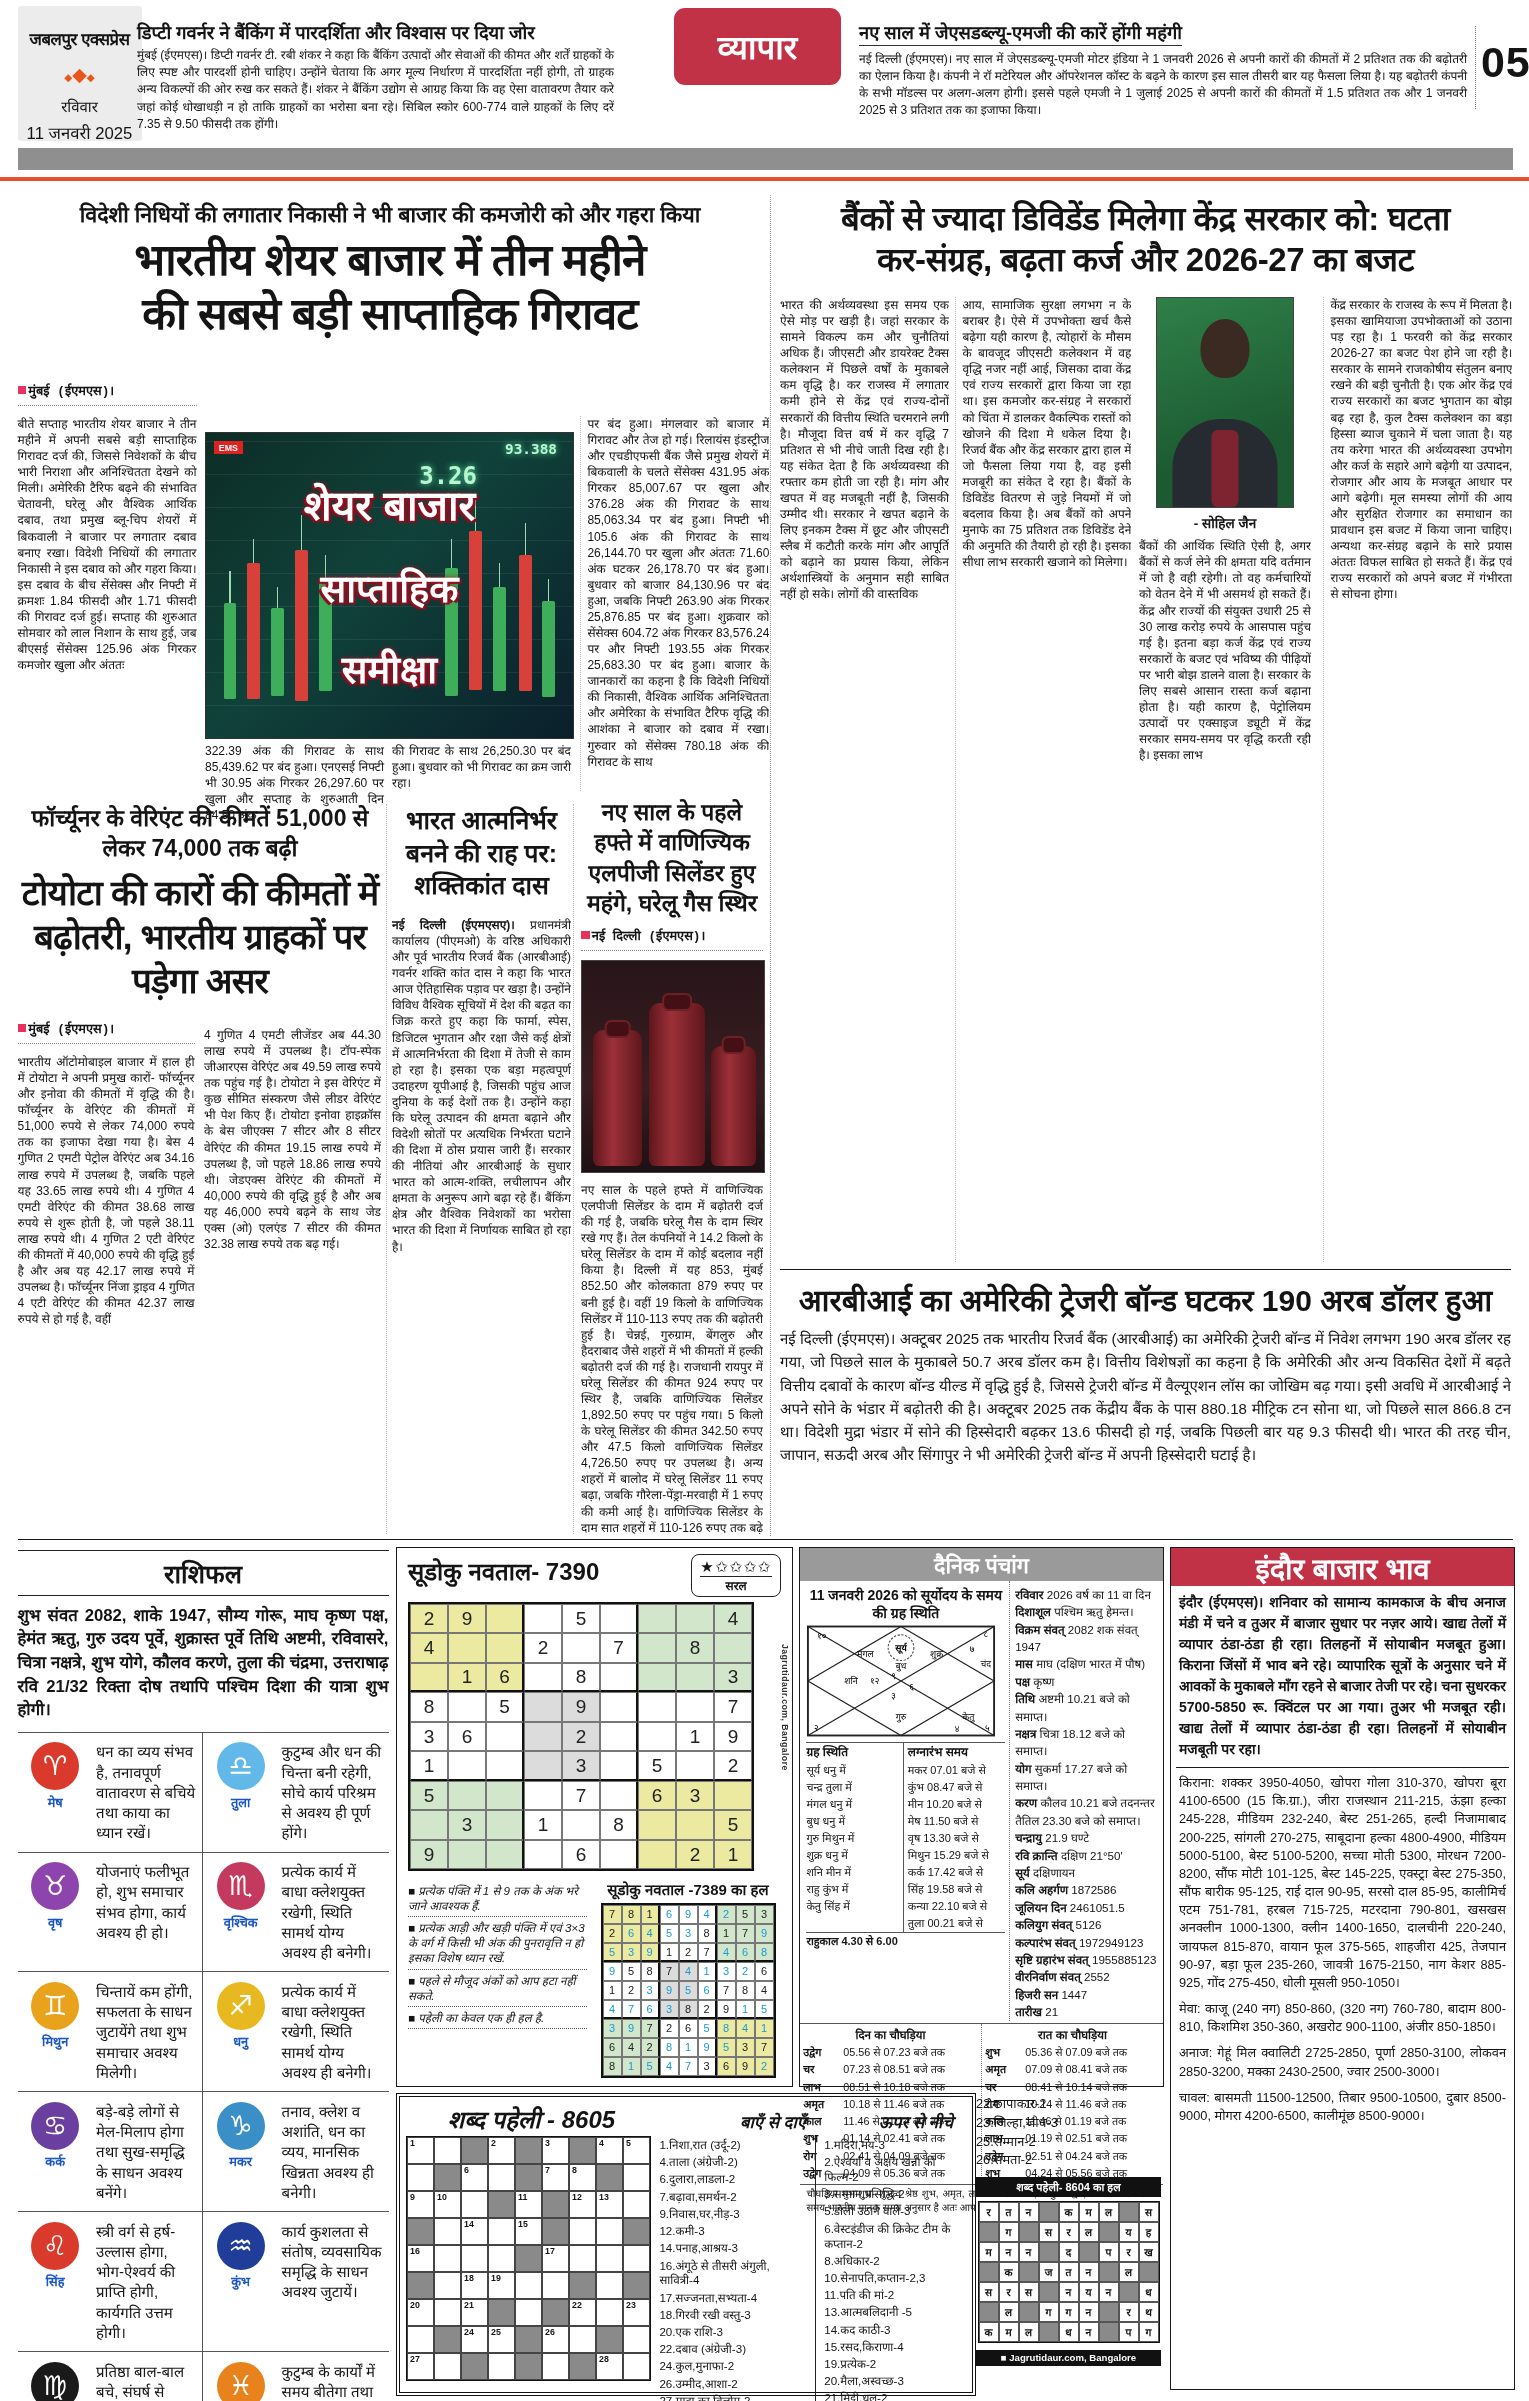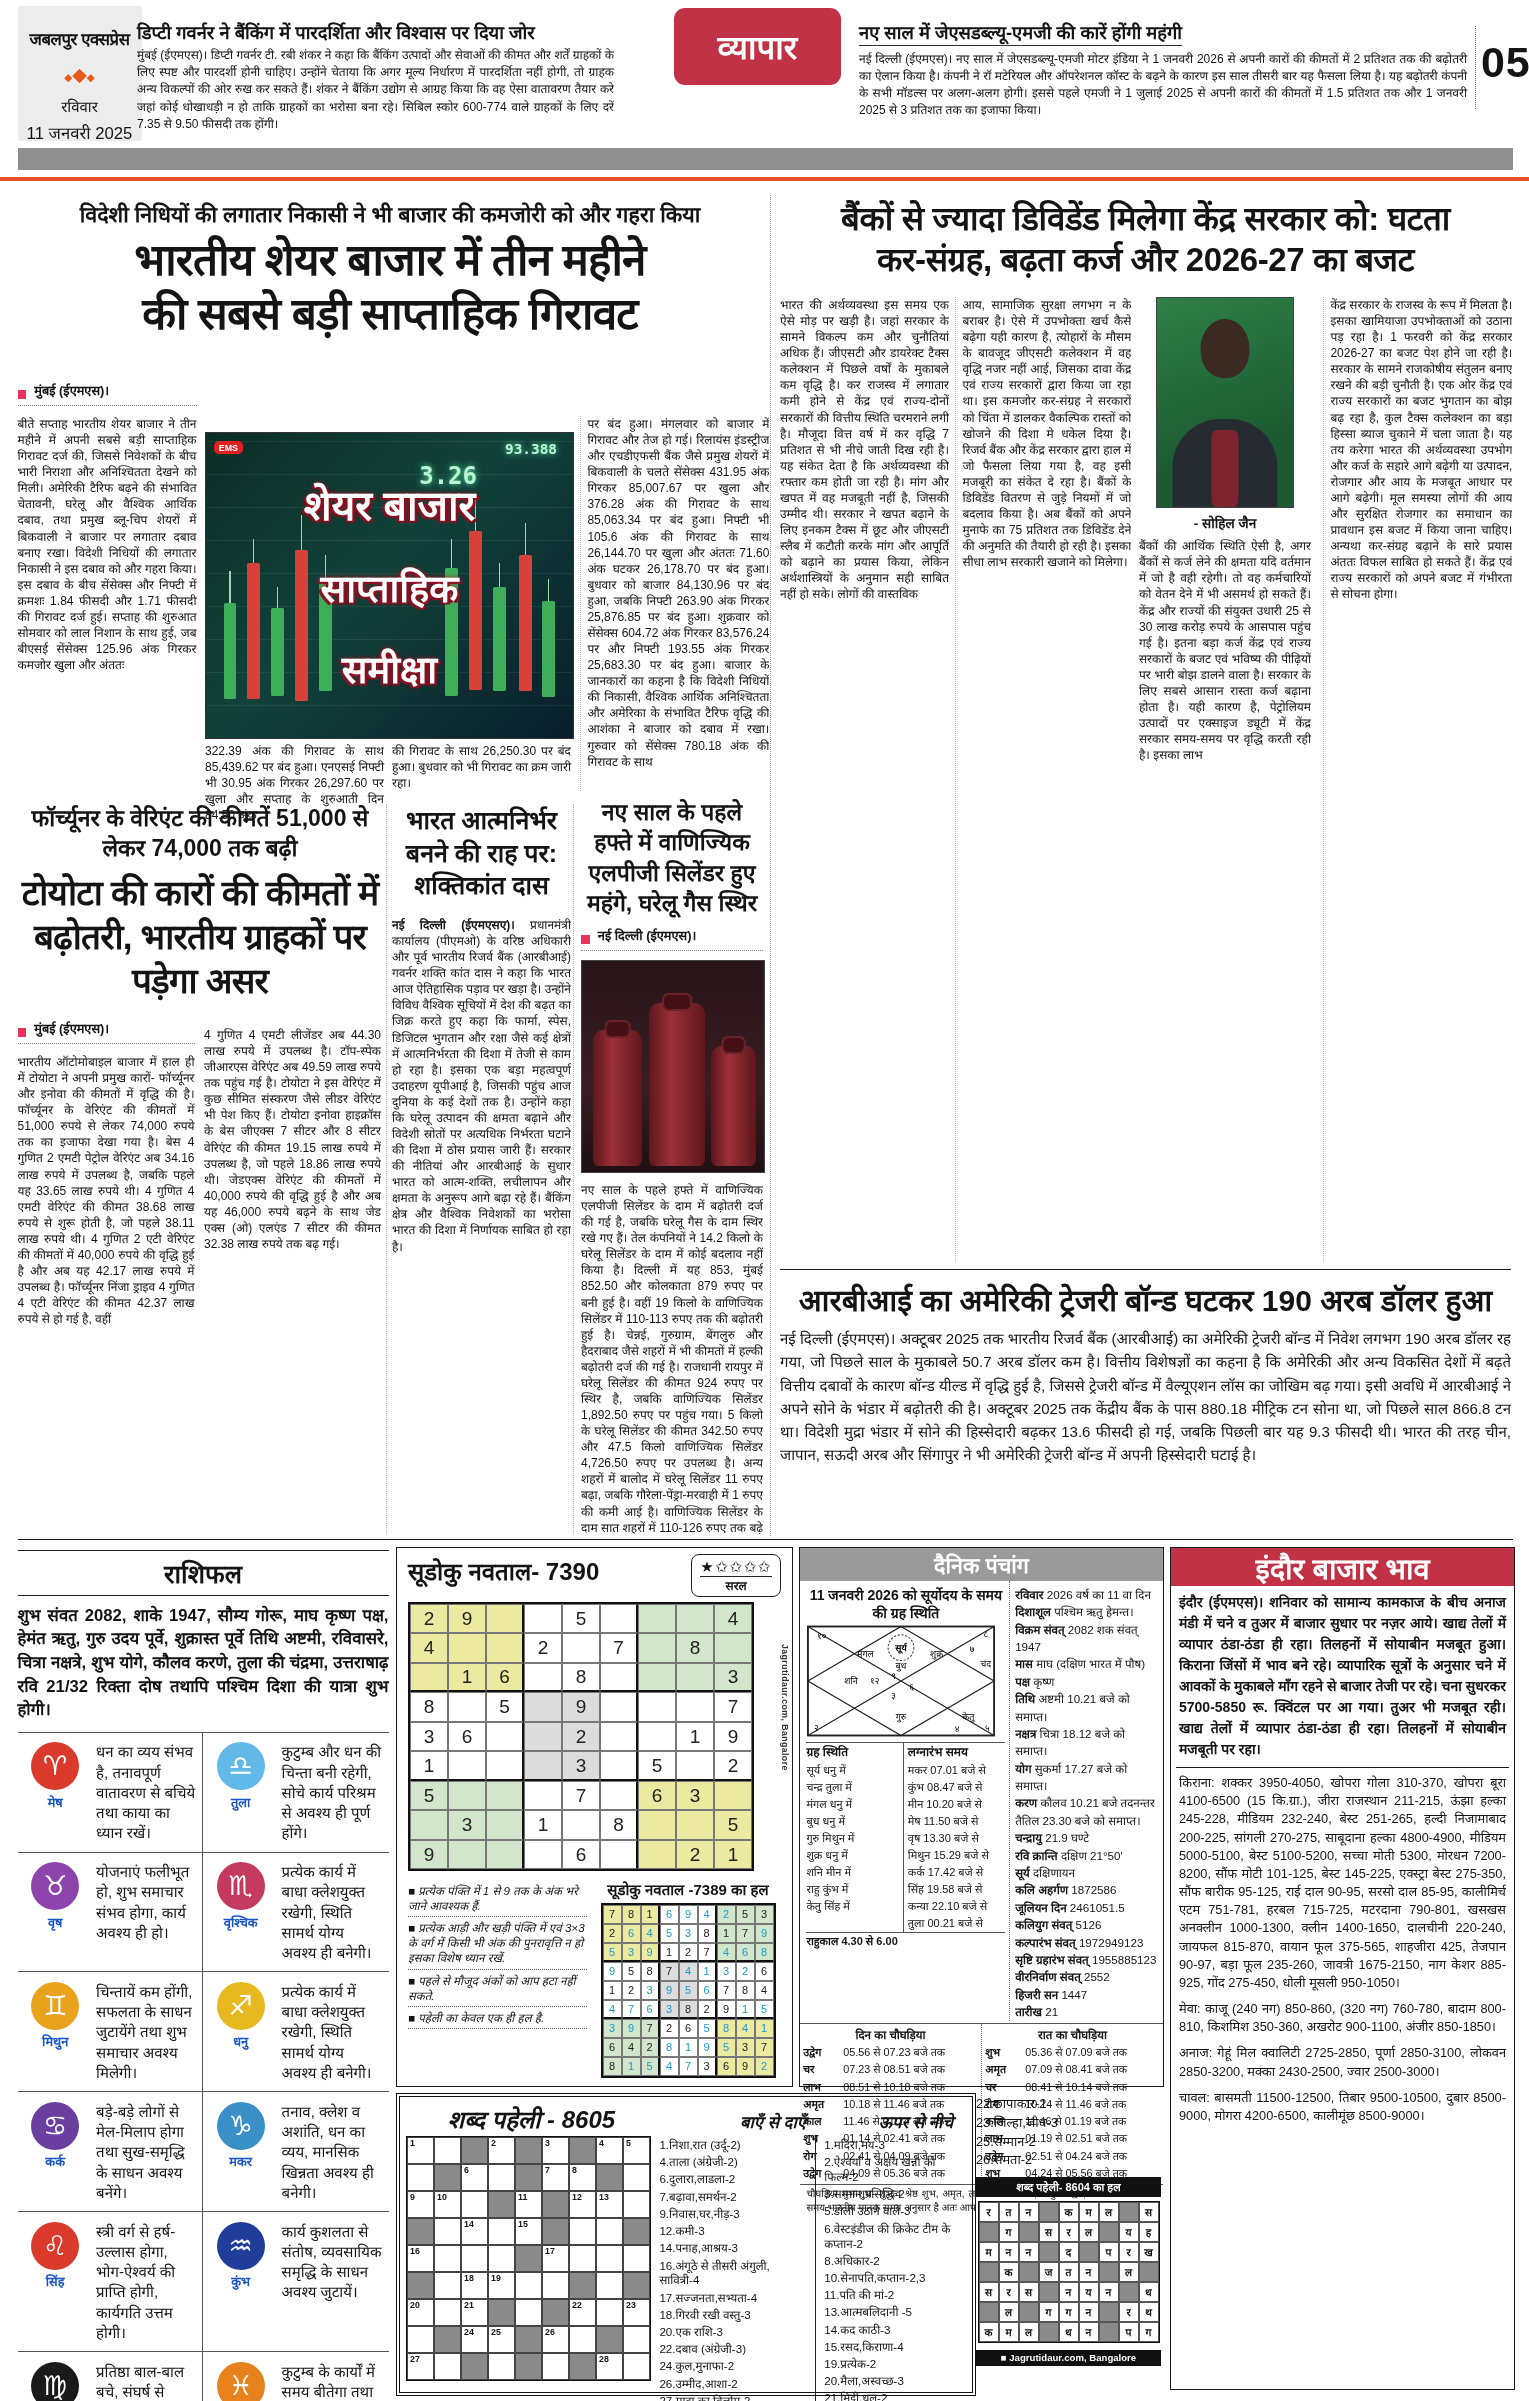--- a/index.html
+++ b/index.html
@@ -20,41 +20,41 @@
   .strip-body{font-size:12px;line-height:1.42;}
   .graybar{background:#8f8f8f;}
   .orangebar{background:#e8512e;}
   .pgnum{font-size:43px;font-weight:800;letter-spacing:0.8px;}
   .vdot{border-left:1.6px dotted #777;}
   .hline{border-top:0.8px solid #1a1a1a;}
   
   .kicker{font-size:21.5px;font-weight:800;}
   .mainhead{font-size:44px;line-height:1.22;font-weight:800;letter-spacing:-0.8px;}
   .rhead{font-size:33px;line-height:1.25;font-weight:800;letter-spacing:-0.4px;}
-  .byline{display:flex;align-items:flex-end;gap:8px;font-weight:bold;font-size:12.8px;
-          border-bottom:0.8px dotted #888;padding-bottom:5.6px;}
+  .byline{display:flex;align-items:center;gap:2px;font-weight:bold;font-size:12.8px;
+          border-bottom:0.8px dotted #888;padding-bottom:5.6px;font-family:Liberation Mono, monospace;}
   .bysq{width:8.8px;height:8.8px;background:#e8315b;display:inline-block;}
   .colrule{border-left:0.8px dotted #b5b5b5;}
   .subkick{font-size:23px;font-weight:800;line-height:1.3;}
   .subhead1{font-size:35px;font-weight:800;line-height:1.25;letter-spacing:-0.8px;}
   .subhead2{font-size:25px;font-weight:800;line-height:1.3;}
   .subhead3{font-size:23px;font-weight:800;line-height:1.32;}
   .rbihead{font-size:30px;font-weight:800;}
   .rbi-body{font-size:15px;line-height:1.55;}
   
   .stockimg{background:linear-gradient(135deg,#0c2d26 0%,#10423a 45%,#0a1f2b 100%);overflow:hidden;border:0.8px solid #333;}
   .candle{position:absolute;bottom:0;width:12.8px;}
   .candle .bar{width:12.8px;border-radius:1.6px;}
   .candle .wick{width:1.6px;margin:0 auto;background:#9fd9b4;}
   .ovl{position:absolute;left:0;right:0;text-align:center;color:#fff;font-weight:800;
        text-shadow:0 0 4.8px #a31424,2.4px 2.4px 0 #7e1020,-2.4px 2.4px 0 #7e1020;}
   .ticker{position:absolute;color:#b9f5d2;font-weight:bold;font-family:"DejaVu Sans Mono",monospace;
           text-shadow:0 0 6.4px #57e29a;}
   .emsbadge{position:absolute;left:8px;top:8px;background:#d22;color:#fff;font-size:8.8px;font-weight:bold;
-            padding:1.6px 4.8px;border-radius:5px;}
+            padding:1.6px 4.8px;border-radius:0;}
   .gridlines{position:absolute;inset:0;
      background:repeating-linear-gradient(90deg,transparent 0 37px,rgba(255,255,255,.07) 37px 37px),
                 repeating-linear-gradient(0deg,transparent 0 32px,rgba(255,255,255,.07) 32px 33px);}
   
   .portrait{background:linear-gradient(160deg,#2f8049,#1c5a31 70%);position:relative;overflow:hidden;border:0.8px solid #444;}
   .ph-head{position:absolute;left:50%;top:21px;transform:translateX(-50%);width:49px;height:59px;border-radius:50% 50% 46% 46%;background:#3a2a22;}
   .ph-body{position:absolute;left:50%;bottom:0;transform:translateX(-50%);width:105px;height:88px;border-radius:48px 48px 0 0;background:#262b31;}
   .ph-scarf{position:absolute;left:50%;bottom:0;transform:translateX(-50%) rotate(0deg);width:27px;height:77px;background:#7d2430;border-radius:6.4px;}
   .lpgimg{background:linear-gradient(180deg,#27151a,#3a1d20 60%,#1d1013);position:relative;overflow:hidden;border:0.8px solid #444;}
   .cyl{position:absolute;bottom:6.4px;border-radius:11px 11px 6.4px 6.4px;background:linear-gradient(90deg,#5e161c,#9c3038 40%,#5e161c);}

